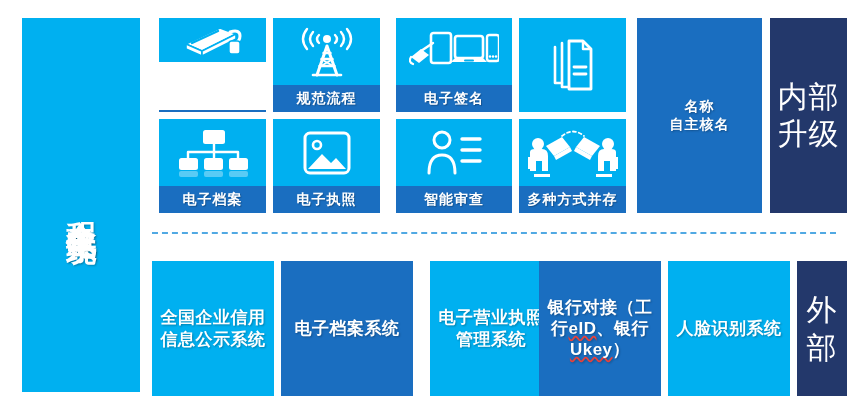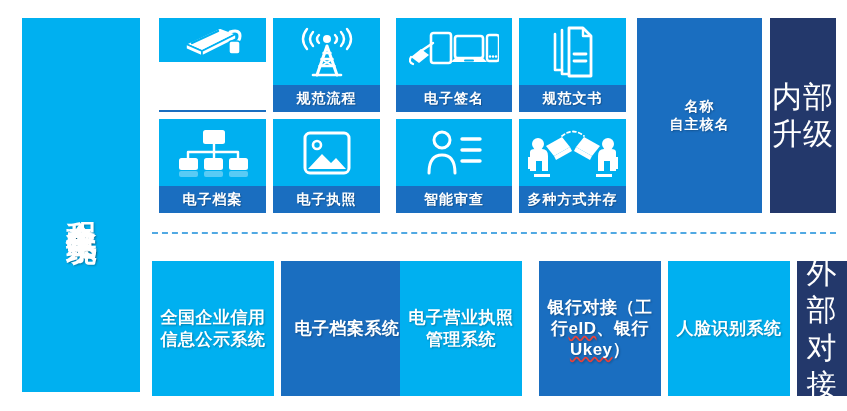--- a/index.html
+++ b/index.html
@@ -133,21 +133,20 @@
   <div class="card" style="left:519px;top:18px;width:107px;height:94px;">
     <div class="icon-area">
       <svg width="46" height="52" viewBox="0 0 46 52" fill="none">
         <path d="M5 8 L5 44 L12 44" stroke="#fff" stroke-width="2.6" fill="none" stroke-linecap="round" stroke-linejoin="round"></path>
         <path d="M12 4 L12 48 L19 48" stroke="#fff" stroke-width="2.6" fill="none" stroke-linecap="round" stroke-linejoin="round"></path>
         <path d="M19 2 L33 2 L41 10 L41 50 L19 50 Z" fill="none" stroke="#fff" stroke-width="2.8" stroke-linejoin="round"></path>
         <path d="M33 2 L33 10 L41 10" fill="none" stroke="#fff" stroke-width="2.4" stroke-linejoin="round"></path>
         <path d="M24 28 L36 28 M24 35 L36 35" stroke="#fff" stroke-width="2.8" stroke-linecap="round"></path>
       </svg>
     </div>
-    <div class="label">规范文书</div>
   </div>
 
   <div class="card" style="left:159px;top:119px;width:107px;height:94px;">
     <div class="icon-area">
       <svg width="72" height="52" viewBox="0 0 72 52" fill="none">
         <rect x="26" y="3" width="22" height="14" rx="2.5" fill="#fff"></rect>
         <path d="M37 17 L37 25 M11 25 L61 25 M11 25 L11 31 M37 25 L37 31 M61 25 L61 31" stroke="#fff" stroke-width="2.4" stroke-linecap="round"></path>
         <rect x="2" y="31" width="19" height="12" rx="2.5" fill="#fff"></rect>
         <rect x="27" y="31" width="19" height="12" rx="2.5" fill="#fff"></rect>
         <rect x="52" y="31" width="19" height="12" rx="2.5" fill="#fff"></rect>
@@ -206,49 +205,48 @@
     <div class="label">多种方式并存</div>
   </div>
 
   <div class="tall-panel panel-blue" style="left:637px;top:18px;width:125px;height:195px;">
     <div class="tp-text tp-bold">
       <div>名称</div>
       <div>自主核名</div>
     </div>
   </div>
 
-  <div class="tall-panel panel-navy" style="left:770px;top:18px;width:66px;height:195px;">
+  <div class="tall-panel panel-navy" style="left:770px;top:18px;width:77px;height:195px;">
     <div class="tp-text tp-light">
       <div>内部</div>
       <div>升级</div>
     </div>
   </div>
 
   <div id="divider"></div>
 
   <div class="sys-cell cell-cyan" style="left:152px;top:261px;width:122px;height:135px;">
     <span>全国企业信用信息公示系统</span>
   </div>
 
   <div class="sys-cell cell-blue" style="left:281px;top:261px;width:132px;height:135px;">
     <span>电子档案系统</span>
   </div>
 
-  <div class="sys-cell cell-cyan" style="left:400px;top:261px;width:122px;height:135px;">
+  <div class="sys-cell cell-cyan" style="left:430px;top:261px;width:122px;height:135px;">
     <span>电子营业执照管理系统</span>
   </div>
 
   <div class="sys-cell cell-blue" style="left:539px;top:261px;width:122px;height:135px;">
     <span id="bank-cell-label"><span>银行对接</span><span>（工行</span><span class="spell">eID</span><span>、</span><span>银行</span><span class="spell">Ukey</span><span>）</span></span>
   </div>
 
   <div class="sys-cell cell-cyan" style="left:668px;top:261px;width:122px;height:135px;">
     <span>人脸识别系统</span>
   </div>
 
   <div class="sys-cell cell-navy" style="left:797px;top:261px;width:50px;height:135px;">
     <div>
       <div>外部</div>
-      <div>对接</div>
     </div>
   </div>
 
 </div>
 
 </body></html>

